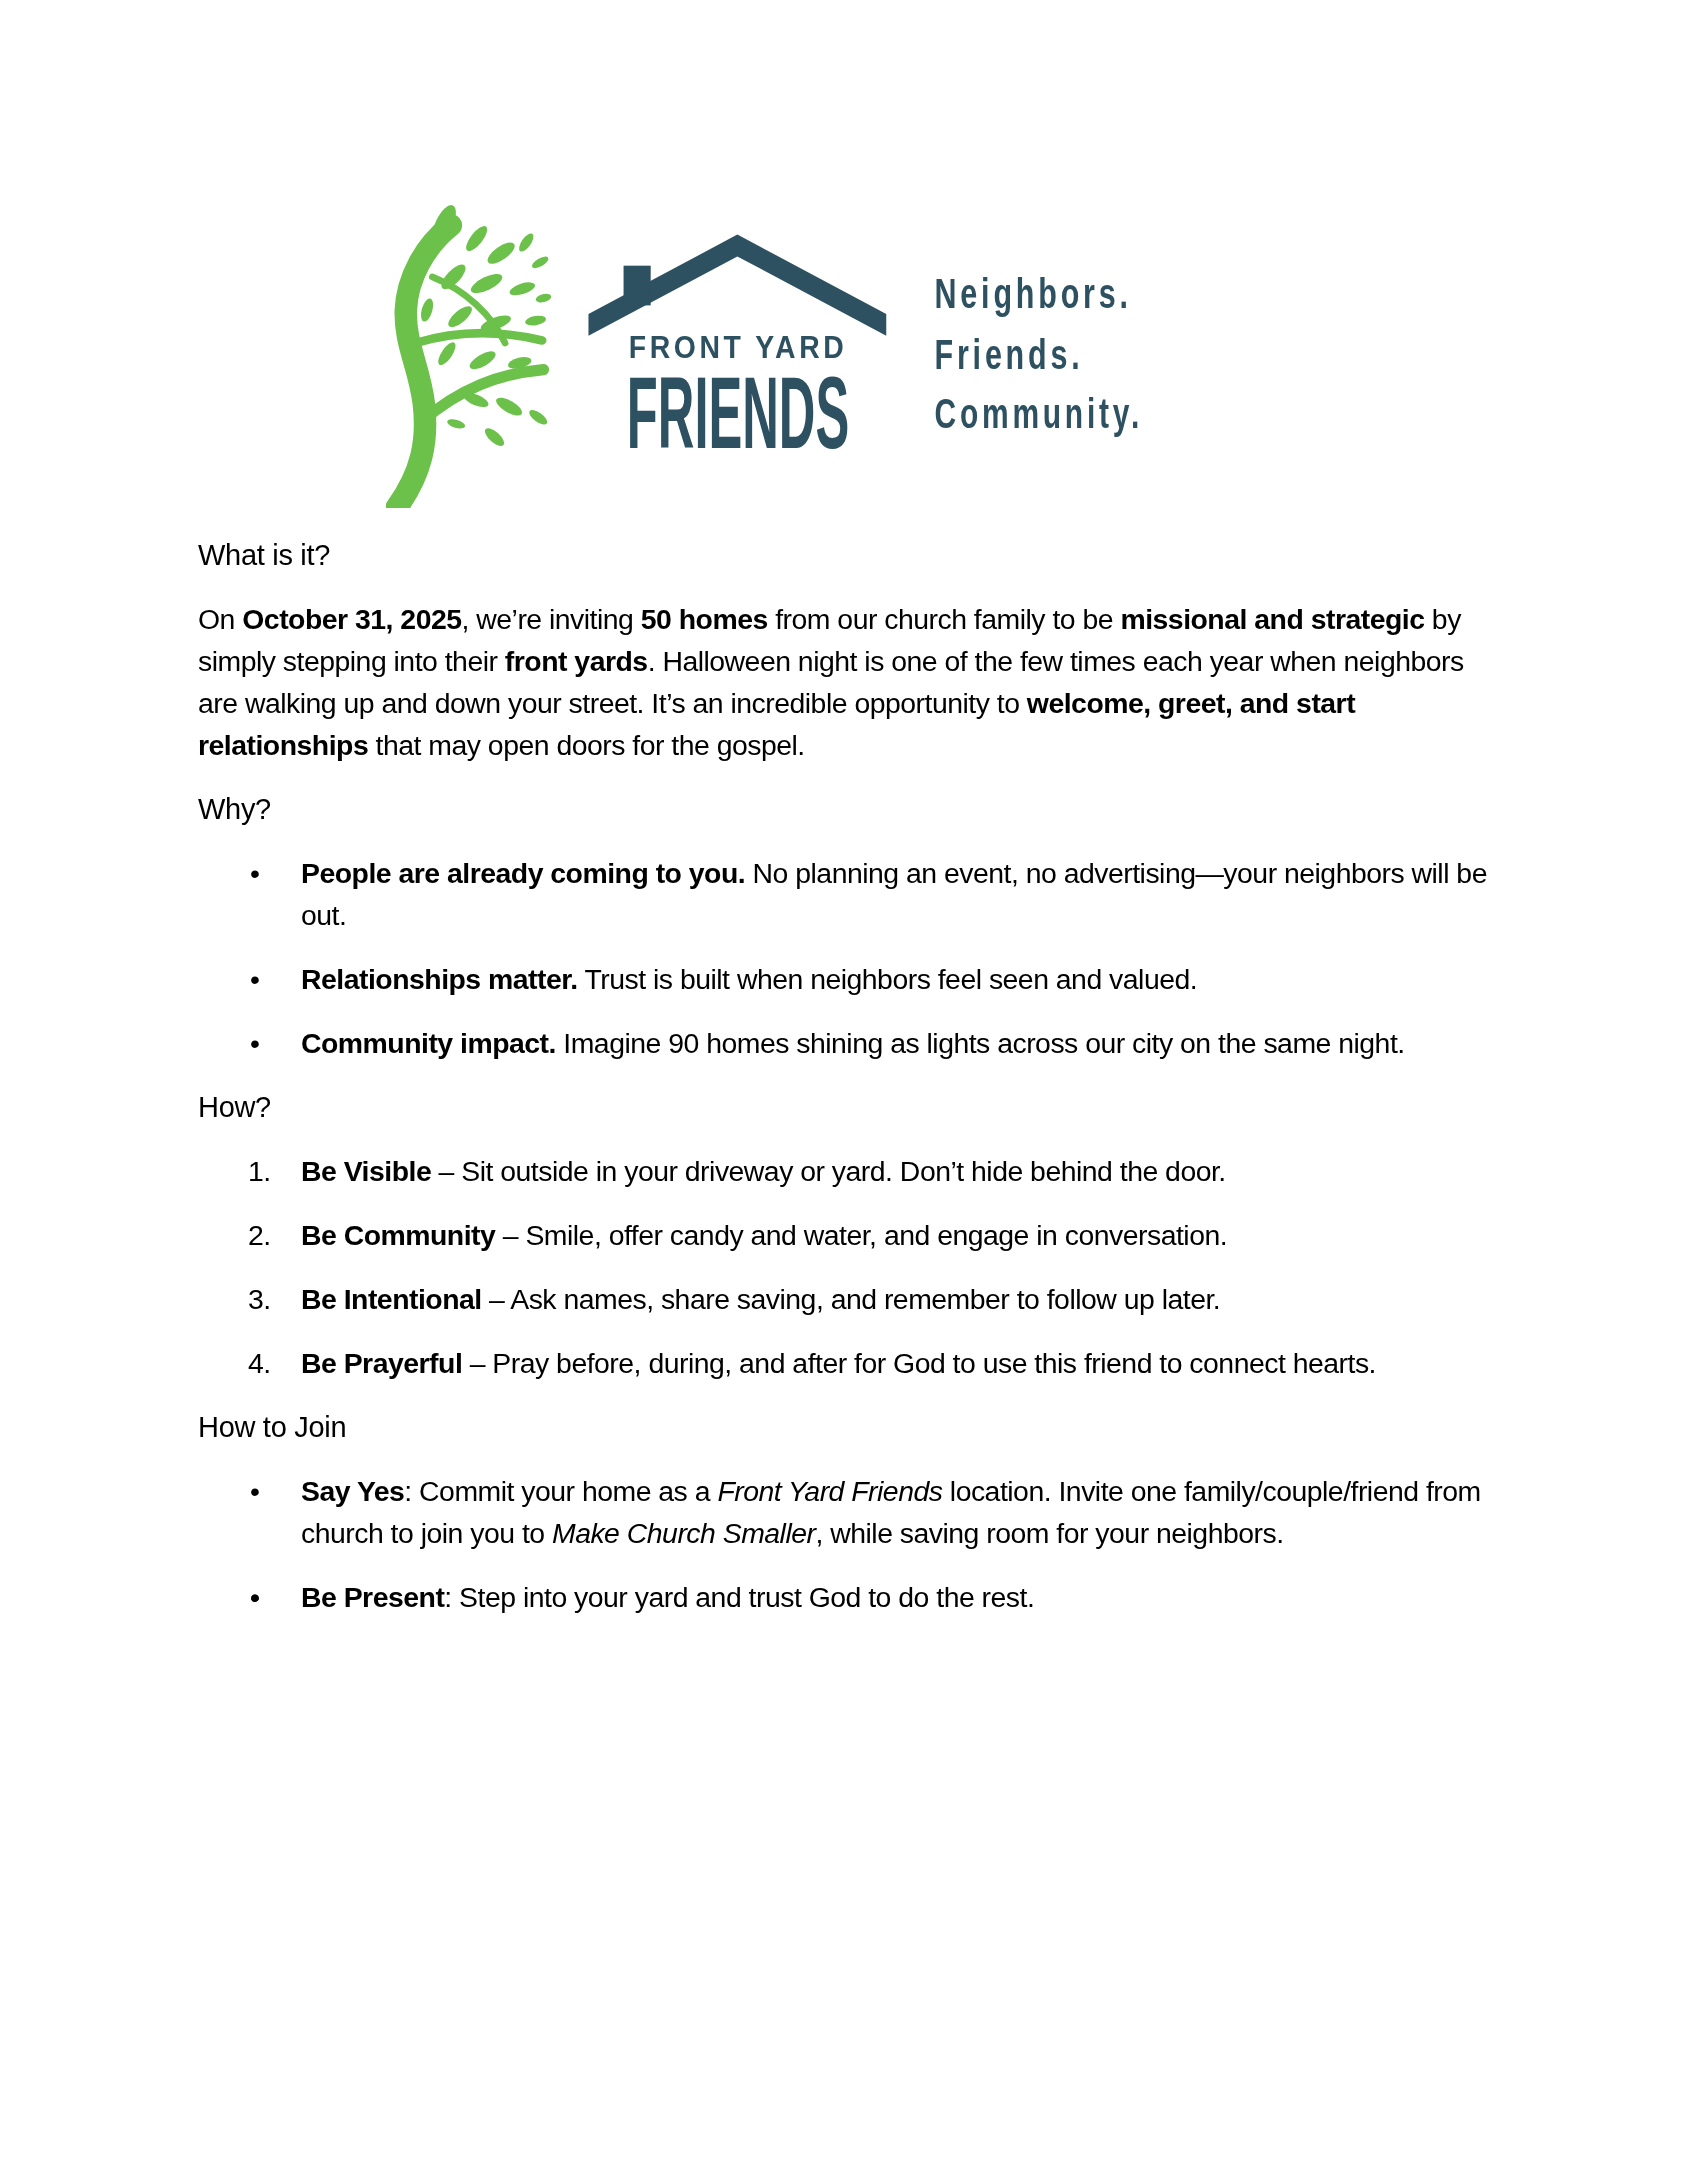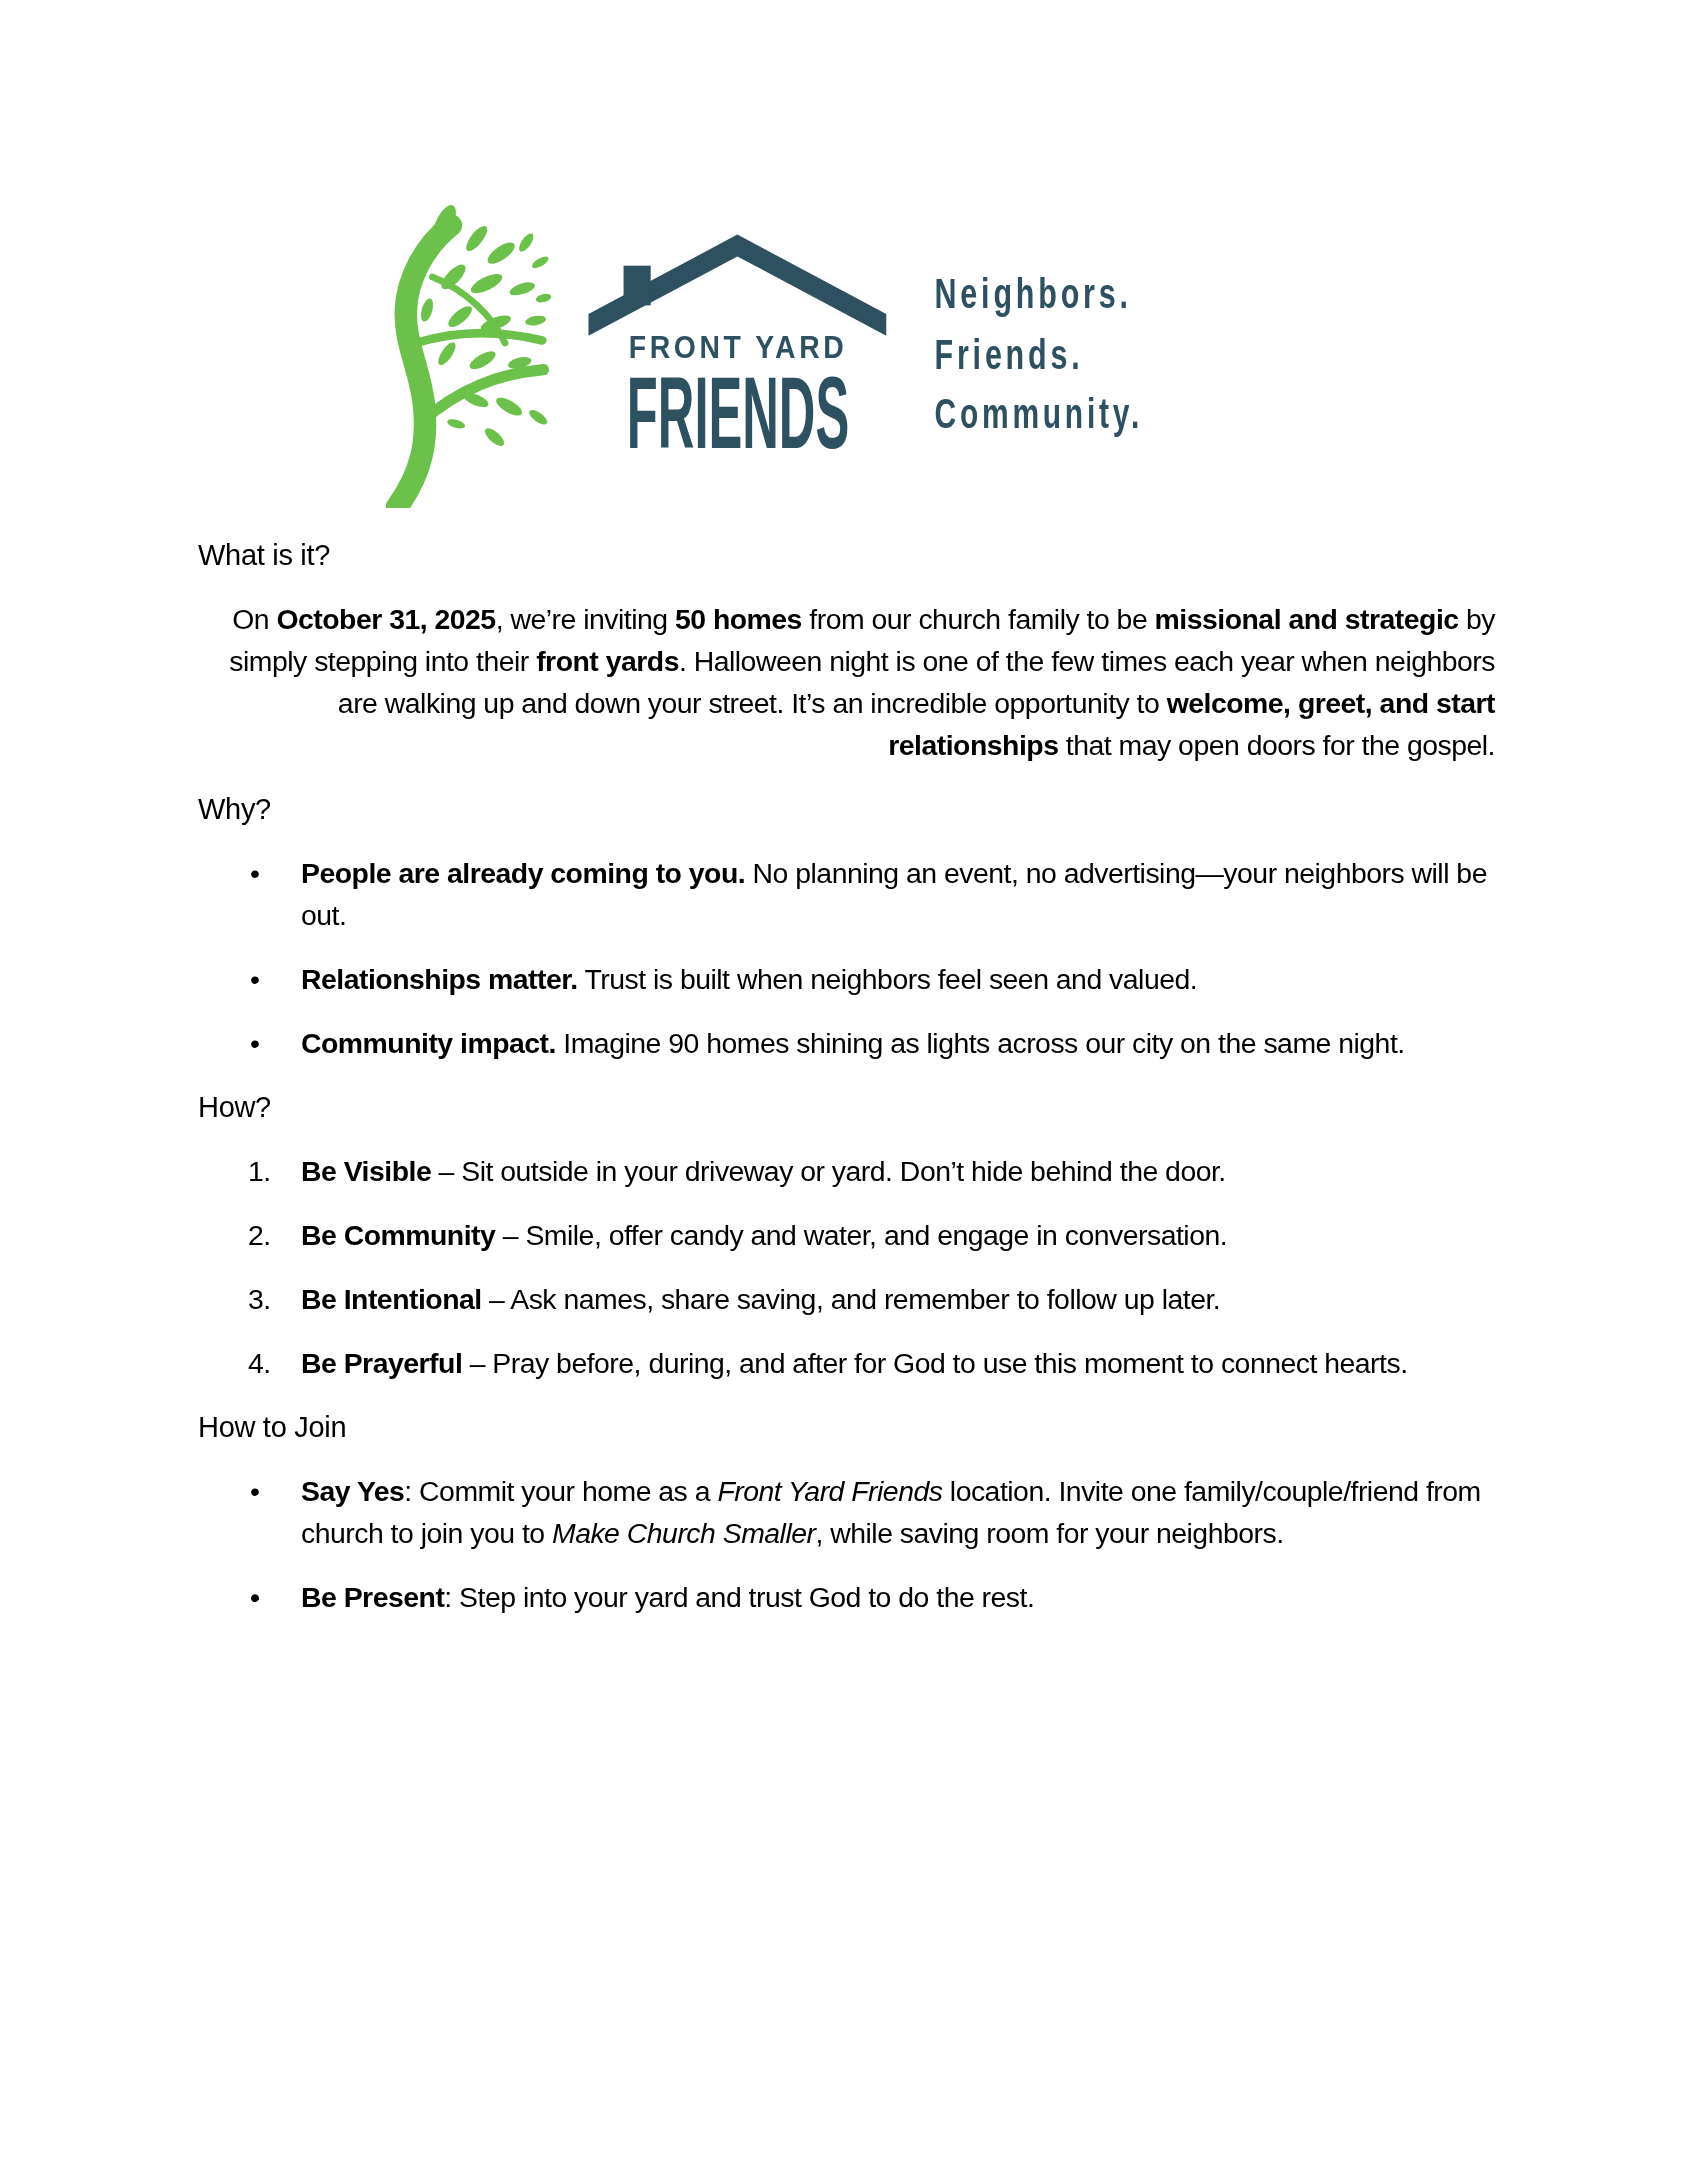--- a/index.html
+++ b/index.html
@@ -14,21 +14,21 @@
   .logo{position:absolute;left:386px;top:204px;}
   .logo text{font-family:"Liberation Sans",sans-serif;}
   .content{
     position:absolute;left:198px;top:534px;width:1297px;
     font-size:28.4px;line-height:42px;letter-spacing:-0.5px;
   }
   h2{
     font-size:29px;line-height:42px;font-weight:400;
     margin:0 0 22px 0;letter-spacing:-0.3px;
   }
-  p{margin:0 0 22px 0;text-align:right;}
+  p{margin:0 0 22px 0;}
   ul,ol{list-style:none;margin:0;padding:0;}
   li{position:relative;padding-left:103px;margin:0 0 22px 0;}
   li .mk{position:absolute;left:52px;top:0;}
   ol li .mk{left:50px;}
   .b{font-weight:700;}
   .i{font-style:italic;}
 </style>
 </head>
 <body>
 
@@ -110,21 +110,21 @@
       <li>
         <span class="mk">2.</span>
         <span class="txt"><span class="b">Be Community</span><span> – Smile, offer candy and water, and engage in conversation.</span></span>
       </li>
       <li>
         <span class="mk">3.</span>
         <span class="txt"><span class="b">Be Intentional</span><span> – Ask names, share saving, and remember to follow up later.</span></span>
       </li>
       <li>
         <span class="mk">4.</span>
-        <span class="txt"><span class="b">Be Prayerful</span><span> – Pray before, during, and after for God to use this moment to connect hearts.</span></span>
+        <span class="txt"><span class="b">Be Prayerful</span><span> – Pray before, during, and after for God to use this friend to connect hearts.</span></span>
       </li>
     </ol>
 
     <h2>How to Join</h2>
     <ul>
       <li>
         <span class="mk">•</span>
         <span class="txt"><span class="b">Say Yes</span><span>: Commit your home as a </span><span class="i">Front Yard Friends</span><span> location. Invite one family/couple/friend from church to join you to </span><span class="i">Make Church Smaller</span><span>, while saving room for your neighbors.</span></span>
       </li>
       <li>

